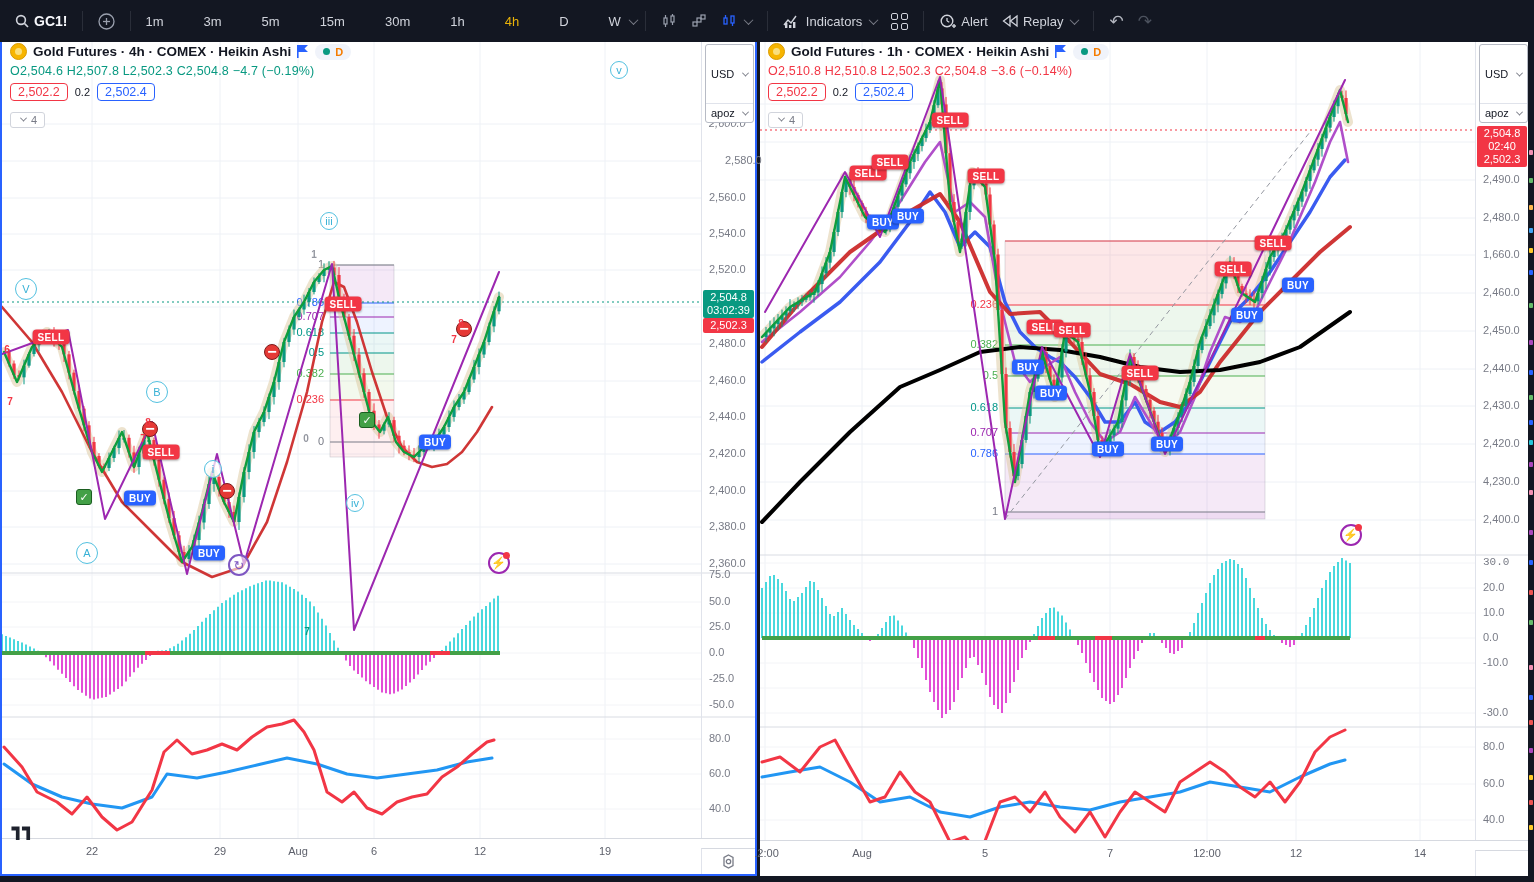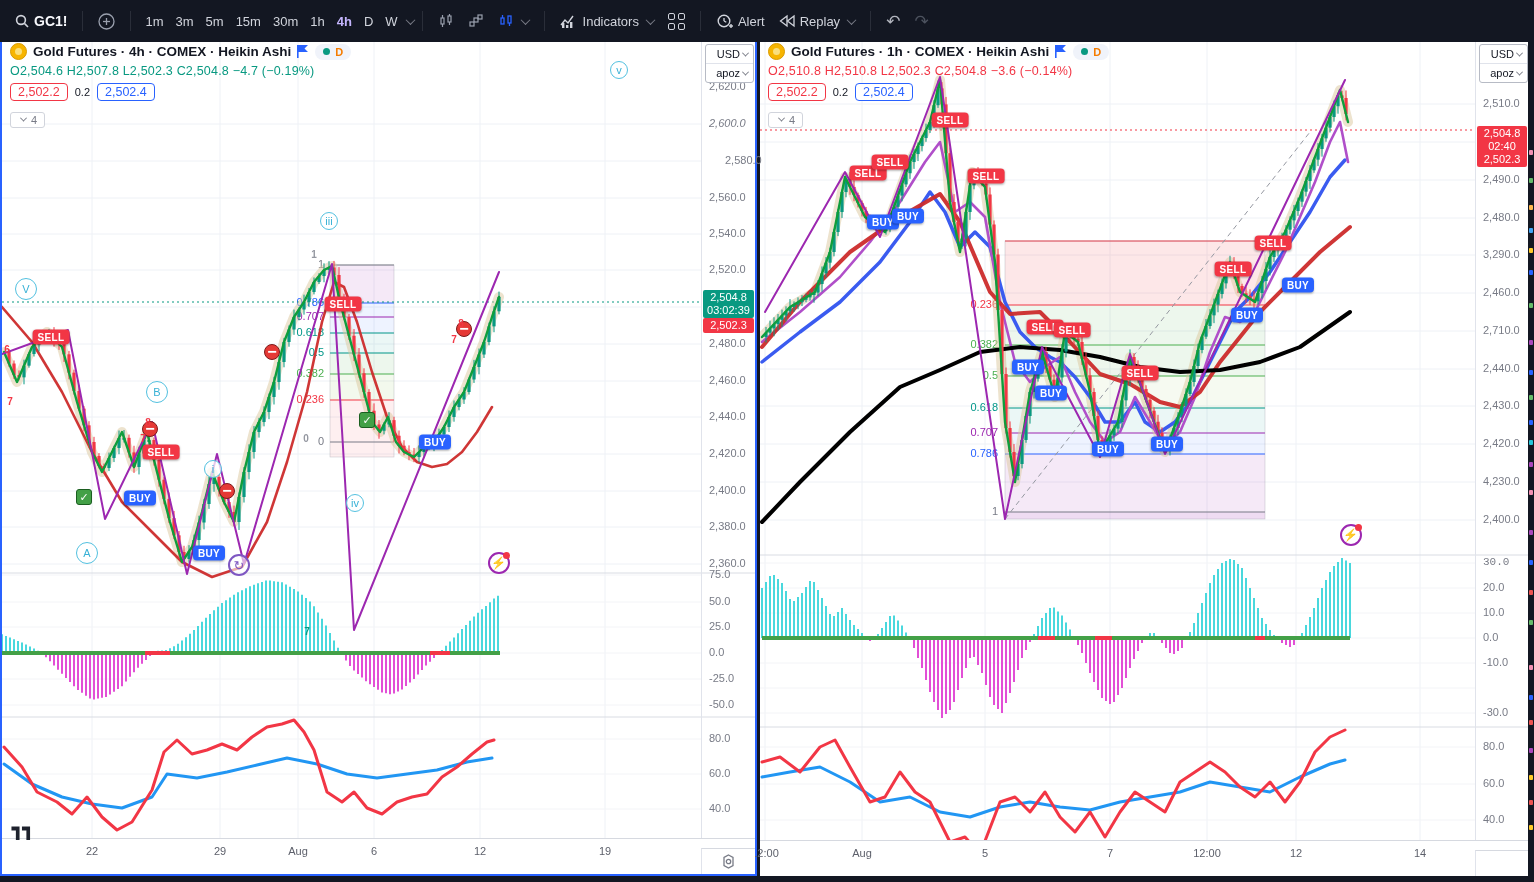--- a/index.html
+++ b/index.html
@@ -4,37 +4,37 @@
 <style>
   * { margin:0; padding:0; box-sizing:border-box; }
   html,body { width:1534px; height:882px; background:#131722; overflow:hidden;
     font-family:"Liberation Sans", sans-serif; }
   
   #toolbar { position:absolute; left:0; top:0; width:1534px; height:42px; background:#131722;
     display:flex; align-items:center; color:#d1d4dc; font-size:13px; padding:12px 8px; z-index:50; }
   .tb-sep { width:1px; height:20px; background:#2a2e39; margin:0 8px; }
   .tb-item { display:flex; align-items:center; gap:5px; padding:0 7px; height:26px; border-radius:4px; cursor:pointer; }
   .tf-btn { padding:0 6px; height:24px; display:flex; align-items:center; border-radius:4px; cursor:pointer; color:#d1d4dc; }
-  .tf-btn.active { color:#c4b5fd; font-weight:bold; }
+  .tf-btn.active { color:#eab308; font-weight:normal; }
   .chev { width:7px; height:7px; border-right:1.6px solid #787b86; border-bottom:1.6px solid #787b86;
     transform:rotate(45deg) translate(-1px,-1px); display:inline-block; margin-left:3px; }
   .symbol-txt { font-weight:bold; color:#f8f9fd; font-size:14px; }
   .grid-ico { display:inline-grid; grid-template-columns:7px 7px; grid-gap:3px; }
   .grid-ico span { width:7px; height:7px; border:1.6px solid #d1d4dc; border-radius:2px; }
   .undo { color:#b2b5be; font-size:17px; } .redo { color:#4c525e; font-size:17px; }
   
   .panel { position:absolute; top:33px; height:843px; background:#fff; }
   #panel0 { left:0; width:757px; border:2px solid #2962ff; }
   #panel1 { left:760px; width:768px; border-top:2px solid #e0e3eb; }
   .chart-svg { position:absolute; left:0; top:0; }
   .axis-col { position:absolute; top:0; bottom:26px; right:0; border-left:1px solid #e0e3eb; background:transparent; z-index:5; cursor:ns-resize; }
   .ax-label { position:absolute; left:7px; font-size:11px; color:#787b86; white-space:nowrap; }
   .scale-box { position:absolute; top:9px; left:3px; width:49px; background:#fff; border:1px solid #b7bbc5;
     border-radius:3px; font-size:11px; color:#131722; z-index:6; }
-  .scale-row { display:flex; align-items:center; justify-content:flex-end; padding:3px 5px; cursor:pointer; }
+  .scale-row { display:flex; align-items:center; justify-content:space-between; padding:3px 5px; cursor:pointer;margin-top:20px; }
   .scale-row .chev { border-color:#787b86; width:5px; height:5px; }
   .badge { position:absolute; left:1px; right:1px; color:#fff; font-size:11px; text-align:center; border-radius:2px;
     padding:1px 2px; line-height:13px; z-index:7; }
   .time-axis { position:absolute; left:0; right:0; bottom:0; height:36px; background:#fff; border-top:1px solid #d6d9e0; z-index:6; }
   .t-label { position:absolute; top:6px; width:60px; margin-left:-30px; text-align:center; font-size:11px; color:#5d606b; }
   .corner-box { position:absolute; right:0; bottom:0; height:26px; border-top:1px solid #d6d9e0; border-left:1px solid #e0e3eb;
     background:#fff; z-index:7; display:flex; align-items:center; justify-content:center; cursor:pointer; }
   
   .legend { position:absolute; left:8px; top:8px; z-index:10; }
   .lg-row1 { display:flex; align-items:center; gap:6px; font-size:13.5px; font-weight:bold; color:#131722; }
@@ -86,21 +86,21 @@
   </div>
   <div class="tb-sep"></div>
   <div class="tb-item">
     <svg width="17" height="17" viewBox="0 0 17 17">
         <circle cx="8.5" cy="8.5" r="7.5" fill="none" stroke="#9aa0ae" stroke-width="1.3"></circle>
         <line x1="8.5" y1="5" x2="8.5" y2="12" stroke="#9aa0ae" stroke-width="1.3"></line>
         <line x1="5" y1="8.5" x2="12" y2="8.5" stroke="#9aa0ae" stroke-width="1.3"></line>
       </svg>
   </div>
   <div class="tb-sep"></div>
-  <div id="tf-group" style="display:flex;align-items:flex-start;">
+  <div id="tf-group" style="display:flex;align-items:flex-start;gap:28px;">
       <div class="tf-btn">1m</div>
       <div class="tf-btn">3m</div>
       <div class="tf-btn">5m</div>
       <div class="tf-btn">15m</div>
       <div class="tf-btn">30m</div>
       <div class="tf-btn">1h</div>
       <div class="tf-btn active">4h</div>
       <div class="tf-btn">D</div>
       <div class="tf-btn">W</div>
     </div>
@@ -1223,23 +1223,23 @@
           <span class="chev"></span>
         </div>
       <div class="scale-row" style="border-top:1px solid #e0e3eb;">
           <span>apoz</span>
           <span class="chev"></span>
         </div>
     </div>
   <div class="ax-label" style="top: 62px;">2,510.0</div>
       <div class="ax-label" style="top: 138px;">2,490.0</div>
       <div class="ax-label" style="top: 176px;">2,480.0</div>
-      <div class="ax-label" style="top: 213px;">3,290.0</div>
+      <div class="ax-label" style="top: 213px;">1,660.0</div>
       <div class="ax-label" style="top: 251px;">2,460.0</div>
-      <div class="ax-label" style="top: 289px;">2,710.0</div>
+      <div class="ax-label" style="top: 289px;">2,450.0</div>
       <div class="ax-label" style="top: 327px;">2,440.0</div>
       <div class="ax-label" style="top: 364px;">2,430.0</div>
       <div class="ax-label" style="top: 402px;">2,420.0</div>
       <div class="ax-label" style="top: 440px;">4,230.0</div>
       <div class="ax-label" style="top: 478px;">2,400.0</div>
       <div class="ax-label" style="top: 521px; font-family: Liberation Mono, monospace;">30.0</div>
       <div class="ax-label" style="top: 546px;">20.0</div>
       <div class="ax-label" style="top: 571px;">10.0</div>
       <div class="ax-label" style="top: 596px;">0.0</div>
       <div class="ax-label" style="top: 621px;">-10.0</div>

